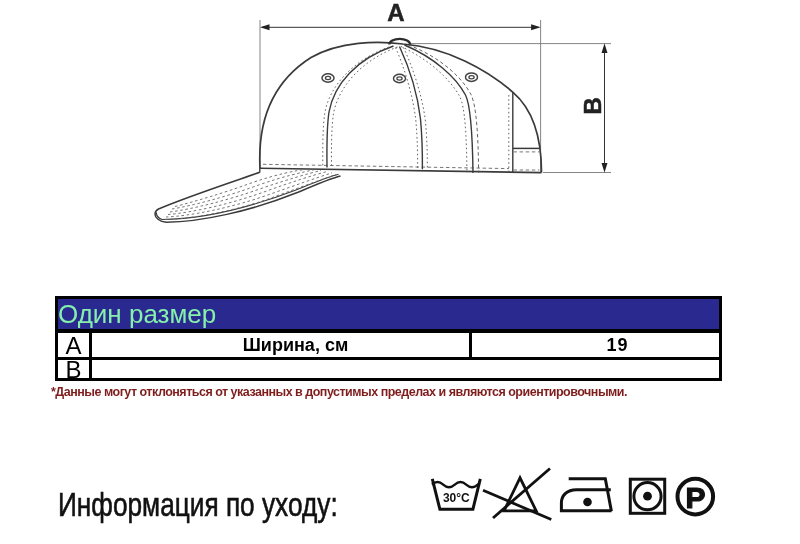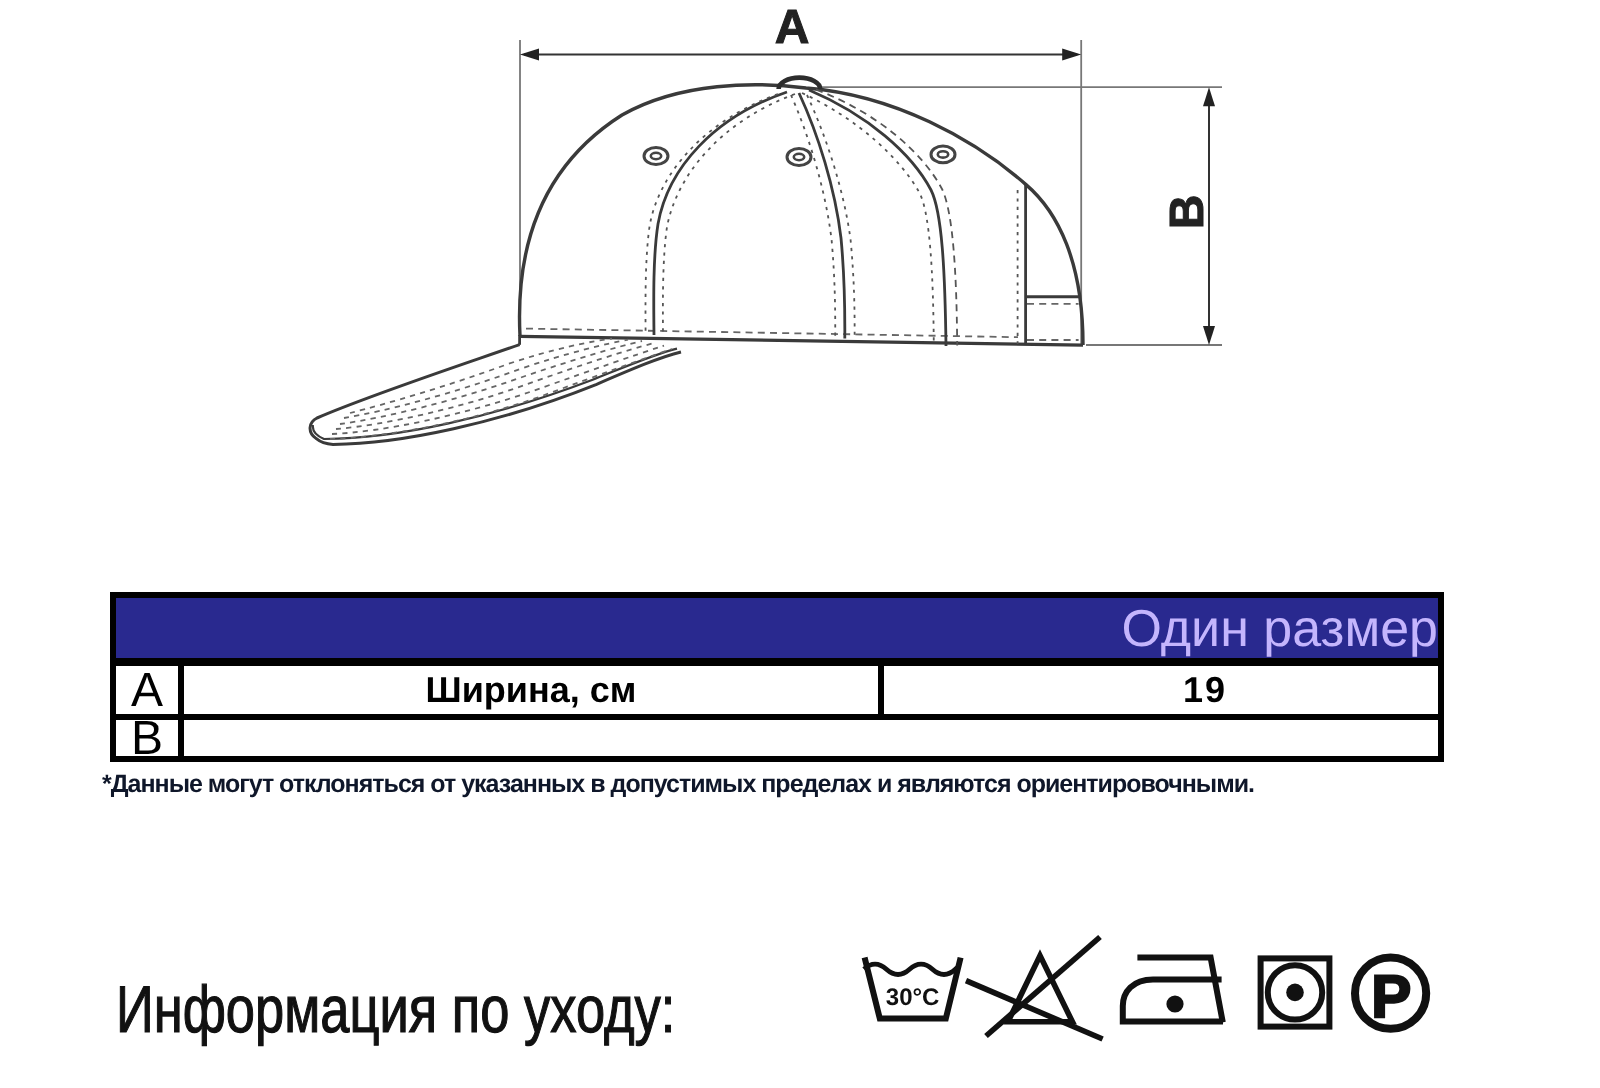--- a/index.html
+++ b/index.html
@@ -1,29 +1,29 @@
 <!DOCTYPE html>
 <html><head>
 <meta charset="utf-8">
 <style>
   html,body{margin:0;padding:0;background:#fff;}
   .page{position:relative;width:800px;height:544px;background:#ffffff;will-change:transform;transform:translateZ(0);
         font-family:"Liberation Sans",sans-serif;overflow:hidden;}
   .abs{position:absolute;}
   .tbl{position:absolute;left:55px;top:296px;width:667px;border:3px solid #000;box-sizing:border-box;}
   .thead{height:30px;background:#29298f;border-bottom:4px solid #000;
-         color:#c4b5fd;font-size:26px;text-align:right;line-height:31px;}
+         color:#86efac;font-size:26px;text-align:left;line-height:31px;}
   .trow{display:flex;border-bottom:3px solid #000;}
   .trow.last{border-bottom:none;}
   .c1{width:31px;border-right:3px solid #000;text-align:center;font-size:24px;}
-  .c2{width:347px;border-right:3px solid #000;text-align:center;font-size:18px;font-weight:bold;}
+  .c2{width:347px;border-right:3px solid #000;text-align:center;font-size:18px;font-weight:bold;margin-left:30px;}
   .c3{flex:1;text-align:center;font-size:18px;font-weight:bold;letter-spacing:1px;margin-left:44px;}
   .rA{height:24px;}.rA div{line-height:24px;}.rA .c1{line-height:26px;}
   .rB{height:18px;}.rB div{line-height:18px;}.rB .c1{line-height:19px;}
-  .note{position:absolute;left:51px;top:385px;font-size:12.5px;font-weight:bold;color:#0f172a;letter-spacing:-0.5px;}
+  .note{position:absolute;left:51px;top:385px;font-size:12.5px;font-weight:bold;color:#7f1d1d;letter-spacing:-0.5px;}
   .care{position:absolute;left:58px;top:486px;font-size:33px;color:#111;-webkit-text-stroke:0.6px #111;transform:scaleX(0.795);transform-origin:0 0;}
 </style>
 </head>
 <body>
 <div class="page">
 
   <svg class="abs" style="left:0;top:0" width="800" height="544" viewBox="0 0 800 544">
 
     <line x1="260" y1="20" x2="260" y2="167" stroke="#777" stroke-width="0.9"></line>
 

